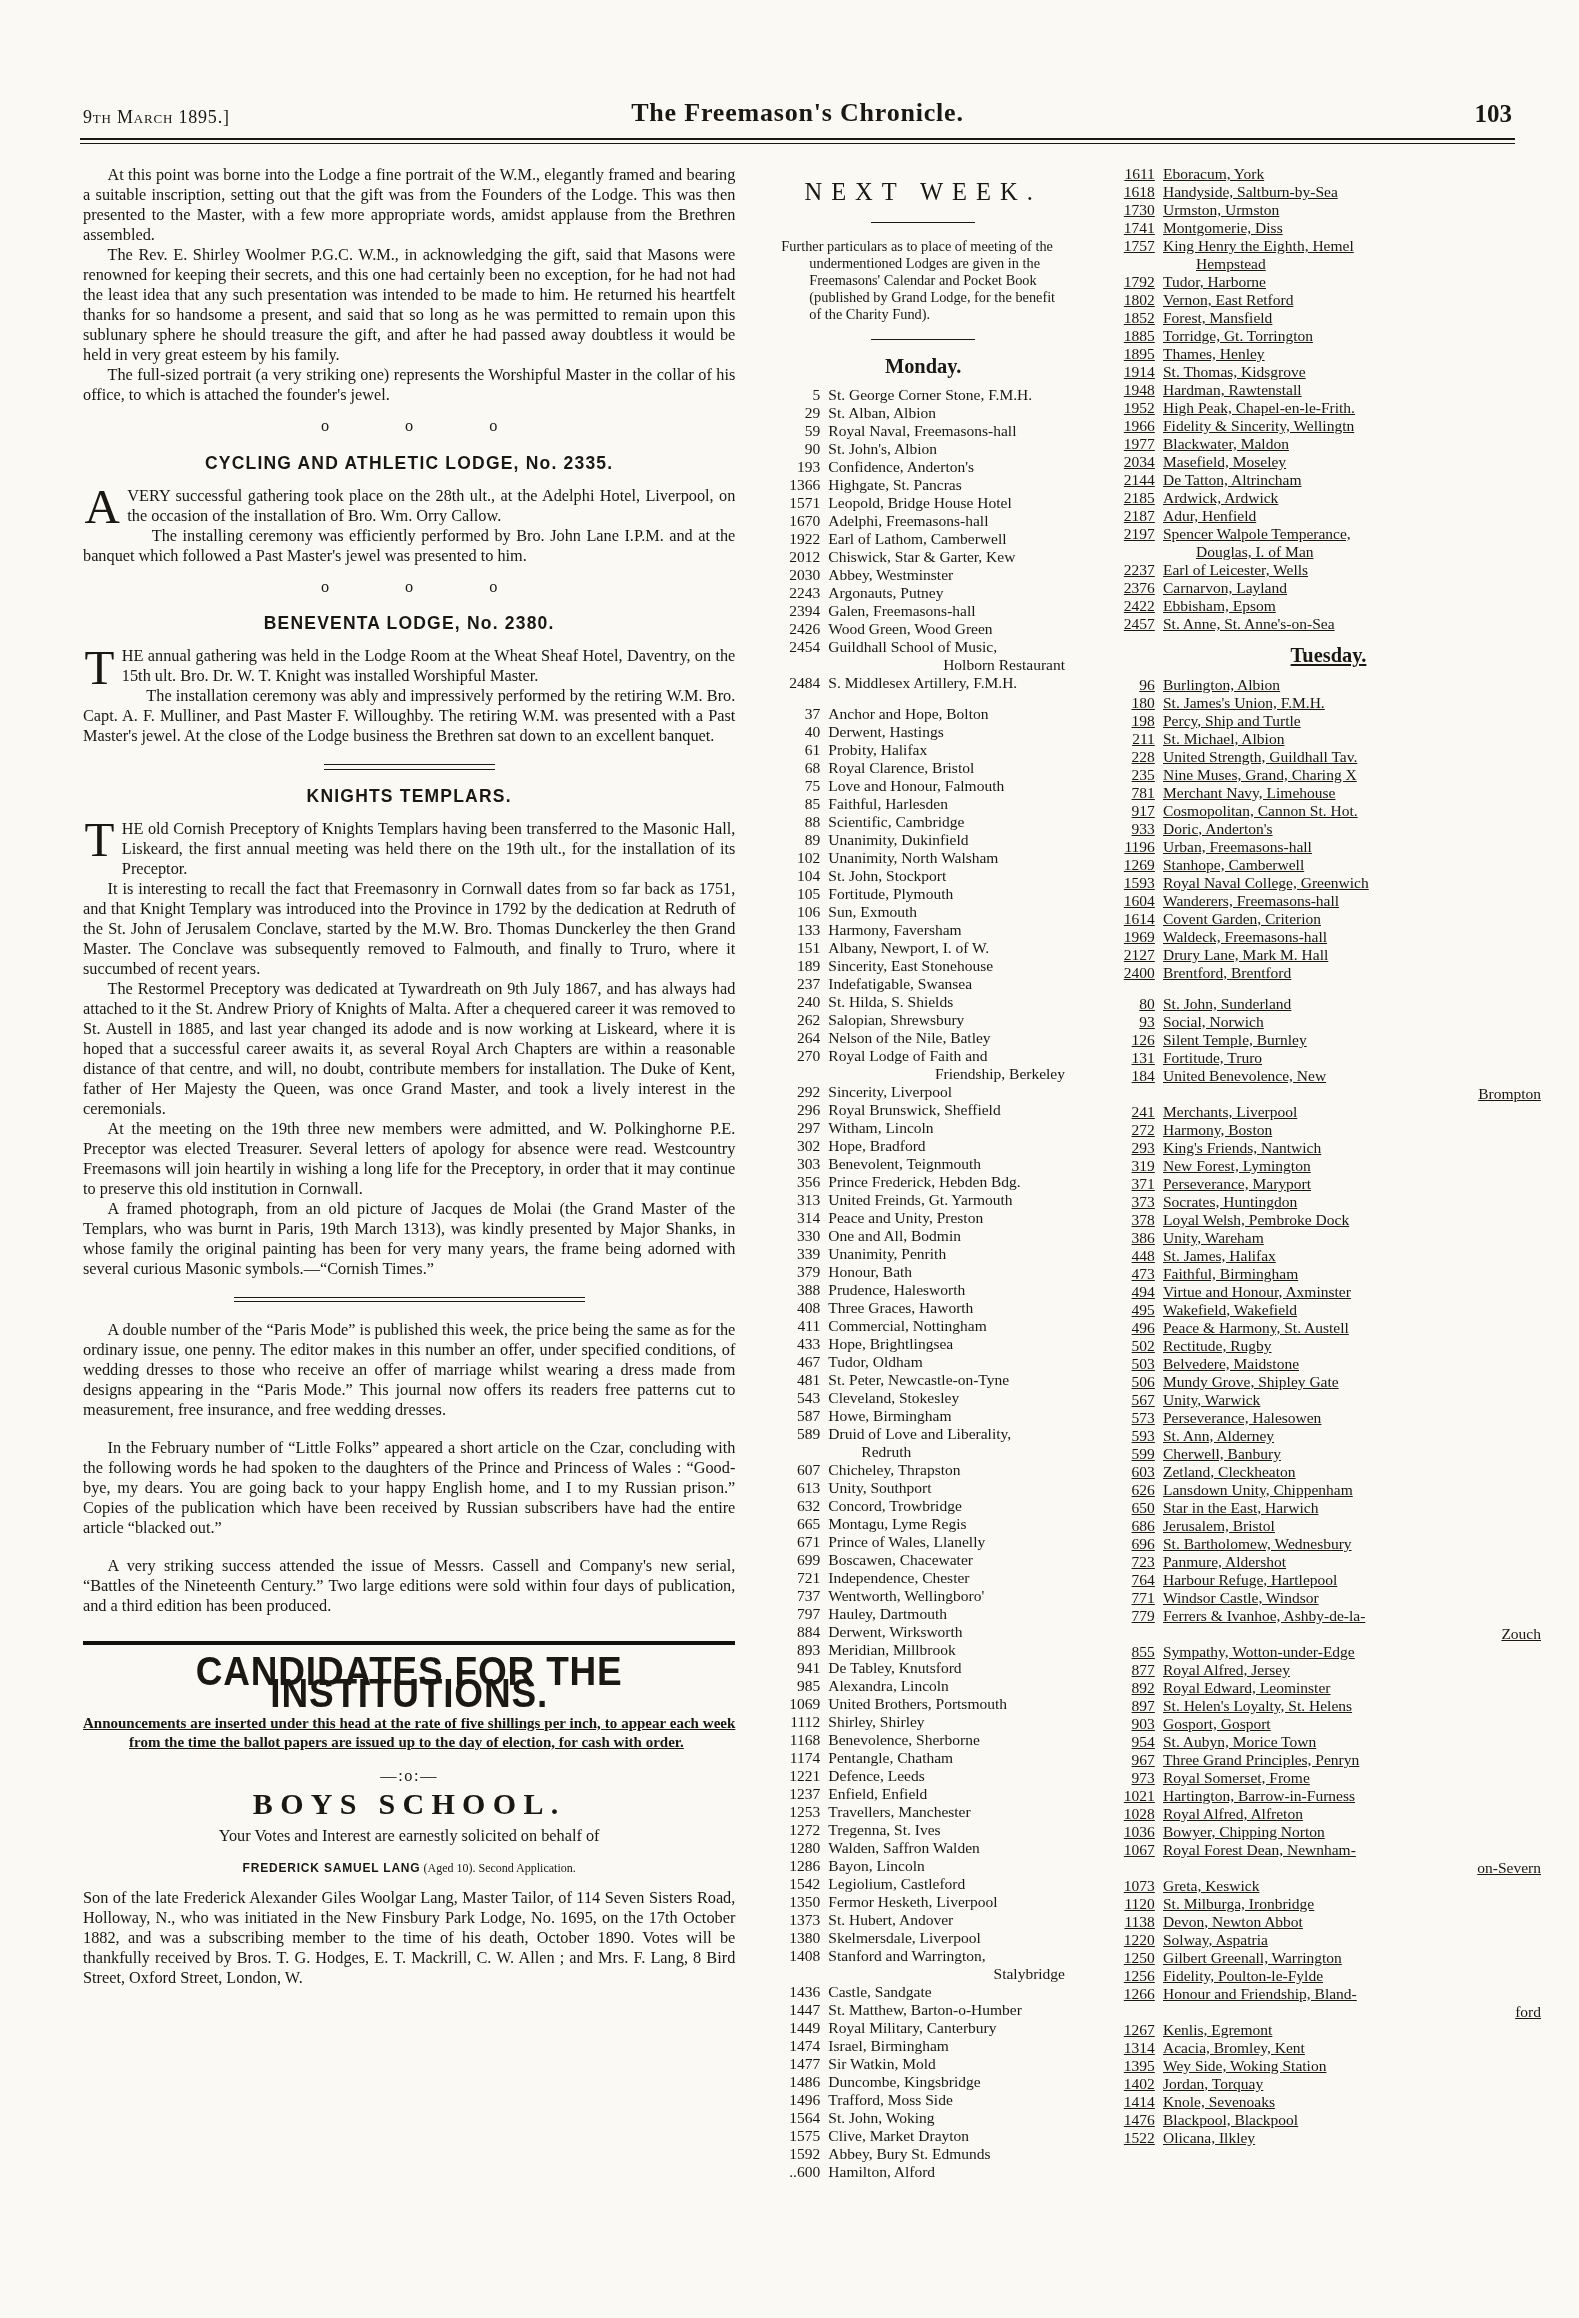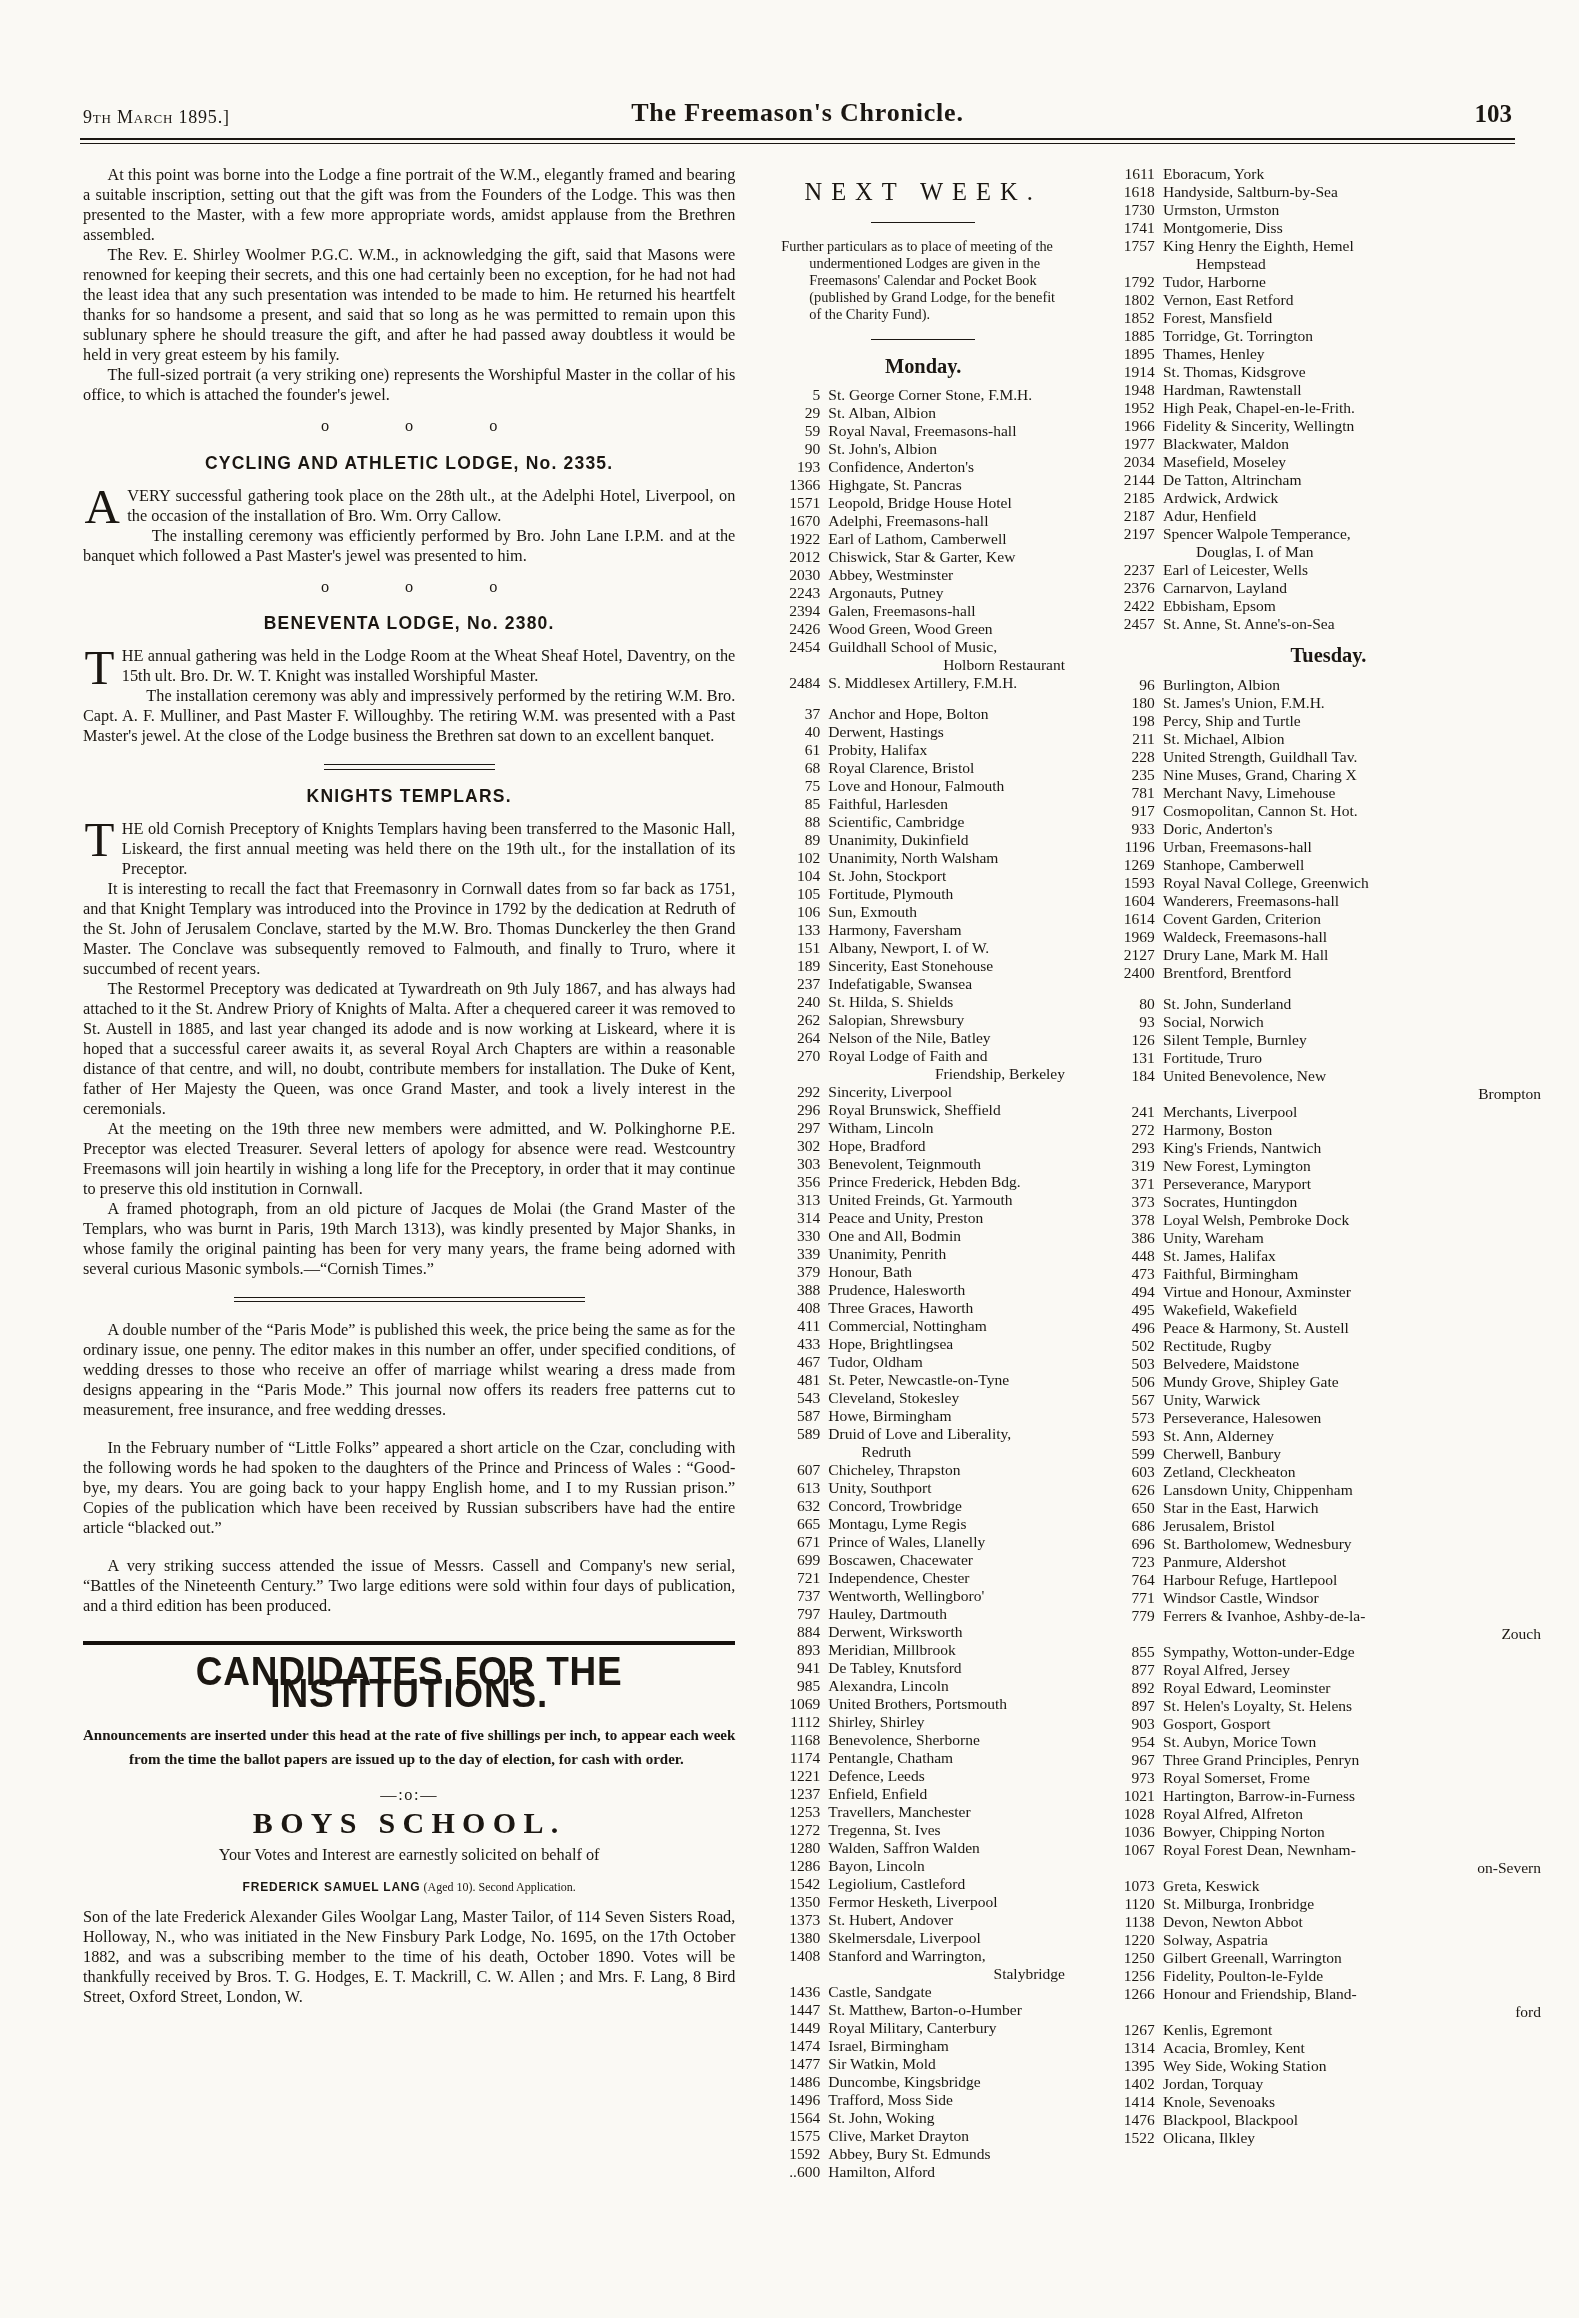--- a/index.html
+++ b/index.html
@@ -11,37 +11,37 @@
   
   .masthead{display:flex;align-items:flex-end;margin:98px 68px 0 83px;}
   .m-date{width:342px;font-size:16.3px;letter-spacing:0.8px;font-variant:small-caps;font-size:18px;}
   .m-title{flex:1;text-align:center;font-weight:700;font-size:26px;letter-spacing:0.8px;}
   .m-page{width:342px;text-align:right;font-weight:700;font-size:25px;}
   .headrule{margin:9.8px 65px 0 80px;border-top:2.4px solid #1b1712;border-bottom:0.8px solid #1b1712;height:3.3px;}
   
   .cols{display:flex;margin:21px 39px 0 83px;}
   .col1{width:660px;}
   .col2{width:287px;margin-left:46px;}
-  .col3{width:430px;margin-left:51px;}
+  .col3{width:430px;margin-left:51px;text-decoration:underline;}
   
   .col1{font-size:16.3px;line-height:20px;text-align:justify;}
   .p{text-indent:24.5px;margin:0;}
   .p.pn{text-indent:0;}
   .p.gap{margin-top:18px;}
   .pd{text-indent:0;}
   .cap{float:left;font-size:49px;line-height:38px;padding:2.4px 7.3px 0 1.6px;}
   .orn{clear:both;text-align:center;word-spacing:72px;font-size:16.3px;margin:11.4px 0 4.9px;}
   .h-sans{clear:both;font-family:Liberation Sans, sans-serif;font-weight:700;
     font-size:17.5px;letter-spacing:1.2px;text-align:center;text-indent:0;margin:16.3px 0 13px;}
   .rule{width:171px;margin:18px auto 16.3px;border-top:1.2px solid #1b1712;border-bottom:1.2px solid #1b1712;height:3.3px;}
   .rule-wide{width:351px;}
   .thickrule{border-top:4.9px solid #14100c;margin:24.5px 0 3.3px;}
   .big-h{font-family:"Liberation Sans","DejaVu Sans",sans-serif;font-weight:700;font-size:37px;
     letter-spacing:0.8px;text-align:center;text-indent:0;margin:14.7px 0 11.4px;transform:scaleY(1.12);transform-origin:top;}
-  .notice{font-weight:700;font-size:15px;line-height:24px;padding-left:46px;text-indent:-46px;margin:23px 0 0;}
+  .notice{font-weight:700;font-size:15px;line-height:19px;padding-left:46px;text-indent:-46px;margin:14px 0 0;text-decoration:underline;}
   .sep{text-align:center;font-size:16.3px;letter-spacing:1.6px;margin:14.7px 0 8.2px;}
   .boys-h{font-weight:700;font-size:30px;letter-spacing:7.3px;text-align:center;text-indent:0;margin:8.2px 0 11.4px;}
   .center-line{text-align:center;text-indent:0;font-size:16.3px;margin:0 0 11.4px;}
   .cand-line{text-align:center;text-indent:0;margin:0 0 9.8px;}
   .cand-name{font-family:"Liberation Sans","DejaVu Sans",sans-serif;font-weight:700;font-size:12px;letter-spacing:0.8px;}
   .cand-rest{font-size:12px;}
   
   .nw-title{text-align:center;font-size:24.5px;letter-spacing:9px;margin:13px 0 0;}
   .short-rule{width:104px;margin:16.3px auto 14.7px;border-top:1.6px solid #1b1712;}
   .nw-intro{font-size:14.3px;line-height:17px;padding-left:28px;text-indent:-28px;}

